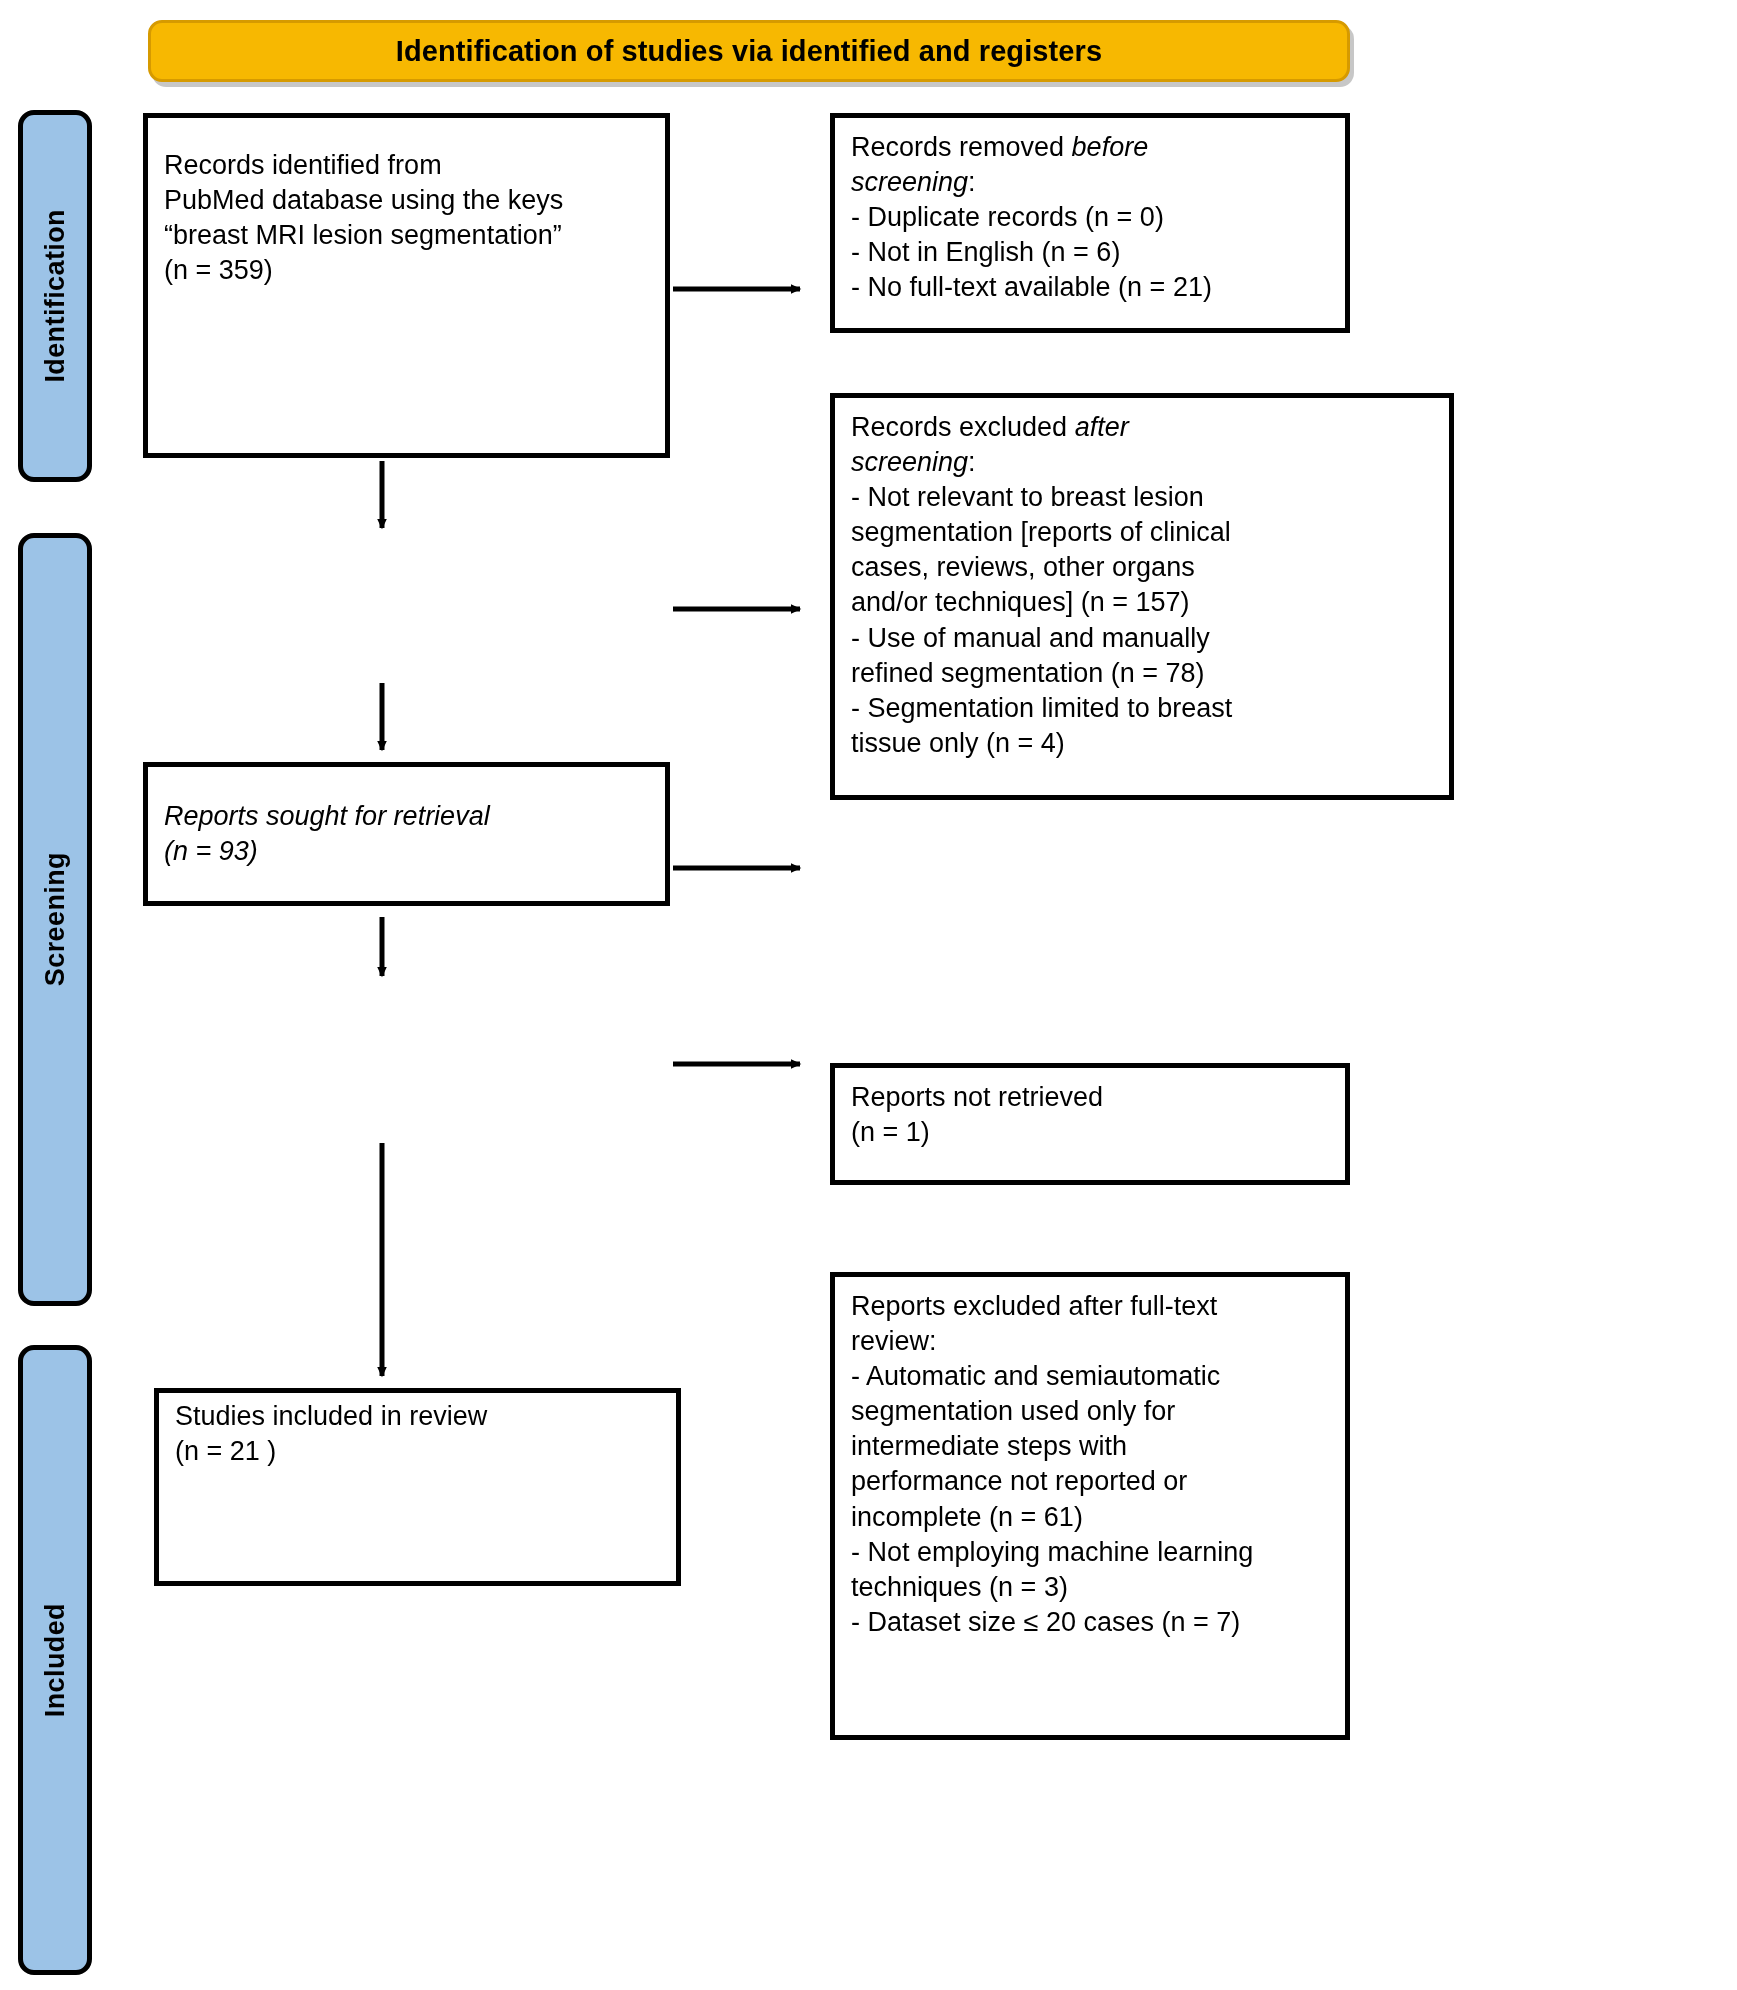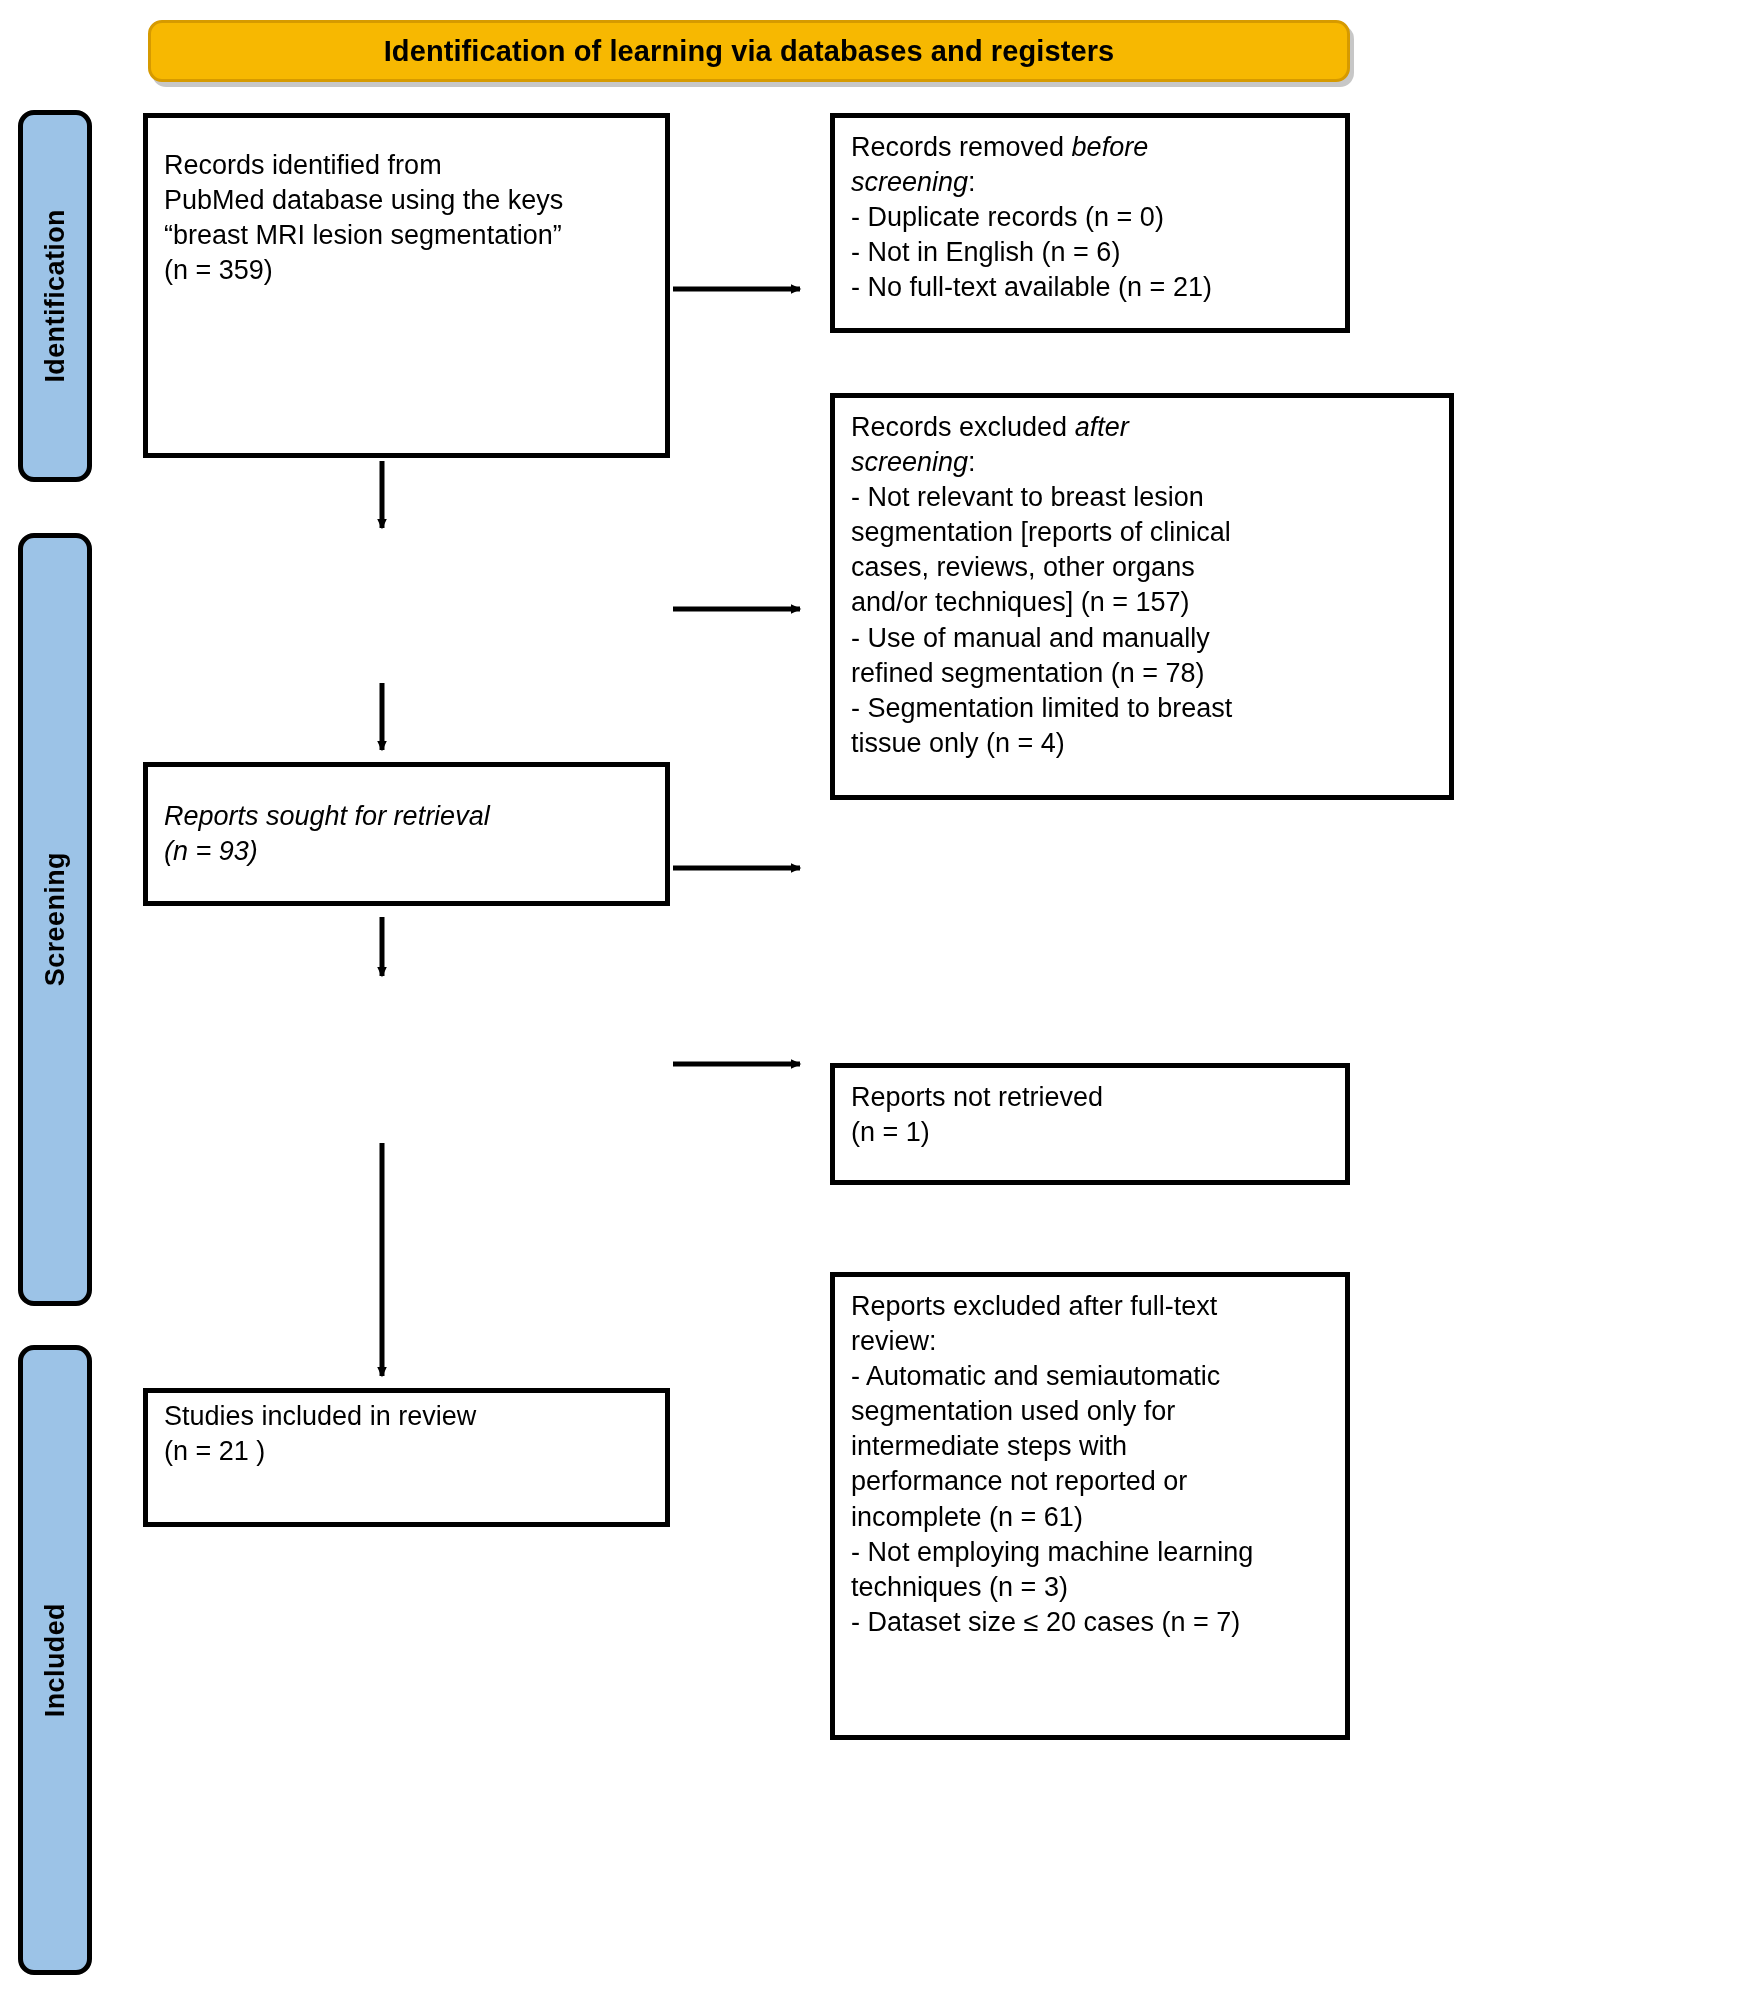--- a/index.html
+++ b/index.html
@@ -64,42 +64,42 @@
     width:100%;
   }
   .box.top .txt{align-self:flex-start;}
   .box i{}
 
   
   #box-identified   {left:143px; top:113px; width:527px; height:345px;}
   #box-screened     {left:143px; top:540px; width:527px; height:140px;}
   #box-sought       {left:143px; top:762px; width:527px; height:144px;font-style:italic;}
   #box-assessed     {left:143px; top:988px; width:527px; height:152px;}
-  #box-included     {left:143px; top:1388px; width:527px; height:139px;}
+  #box-included     {left:154px; top:1388px; width:527px; height:198px;}
 
   
   #box-removed      {left:830px; top:113px; width:520px; height:220px;}
   #box-excluded-scr {left:830px; top:393px; width:624px; height:407px;}
   #box-notretrieved {left:830px; top:1063px; width:520px; height:122px;}
   #box-excluded-ft  {left:830px; top:1272px; width:520px; height:468px;}
 
   
   #box-identified .txt{position:relative;top:18px;}
   #box-included .txt{position:relative;top:-6px;}
 
   
   #wires{position:absolute;left:0;top:0;width:1737px;height:1990px;pointer-events:none;}
 </style>
 </head>
 <body>
 
 <div id="stage">
 
   <div class="banner">
-    <div class="banner-title">Identification of learning via databases and registers</div>
+    <div class="banner-title">Identification of studies via identified and registers</div>
   </div>
 
   <div class="stage-label" id="lbl-identification">
     <span>Identification</span>
   </div>
   <div class="stage-label" id="lbl-screening">
     <span>Screening</span>
   </div>
   <div class="stage-label" id="lbl-included">
     <span>Included</span>

